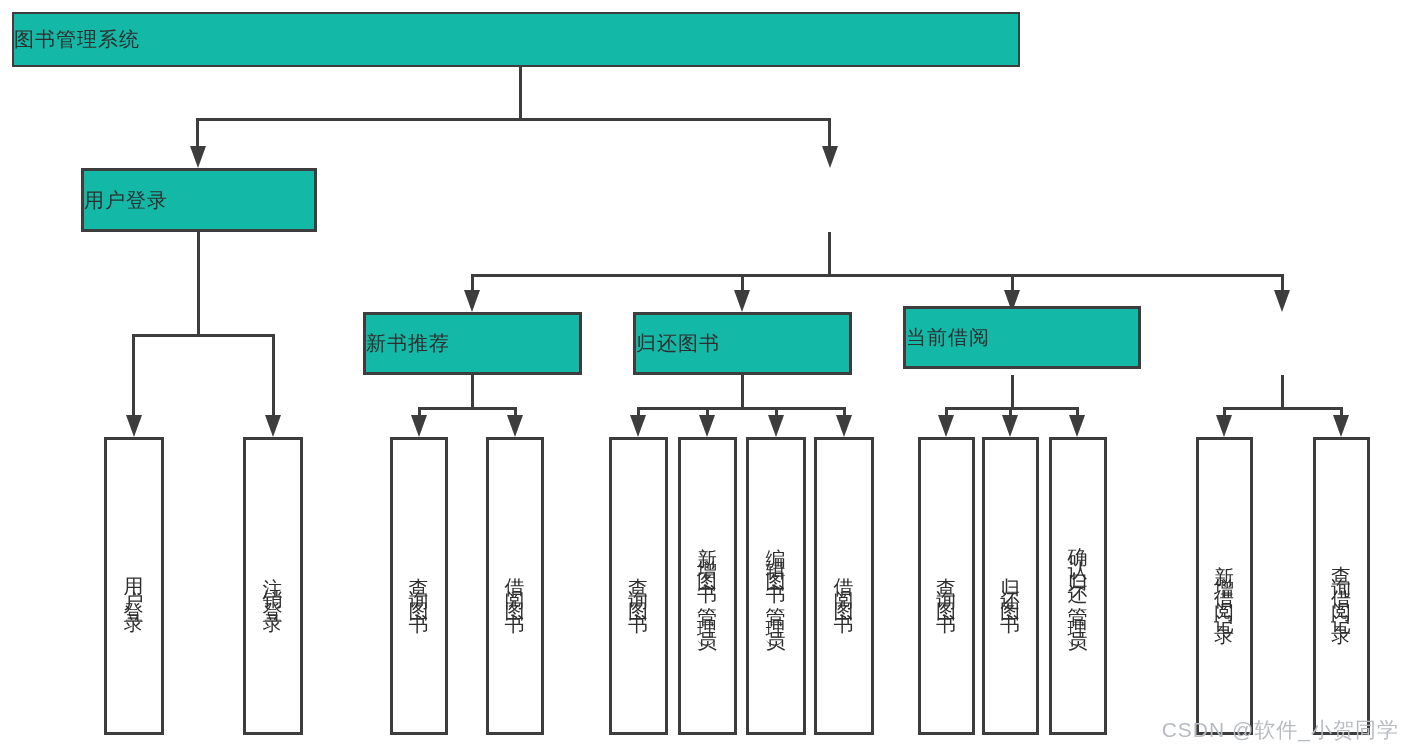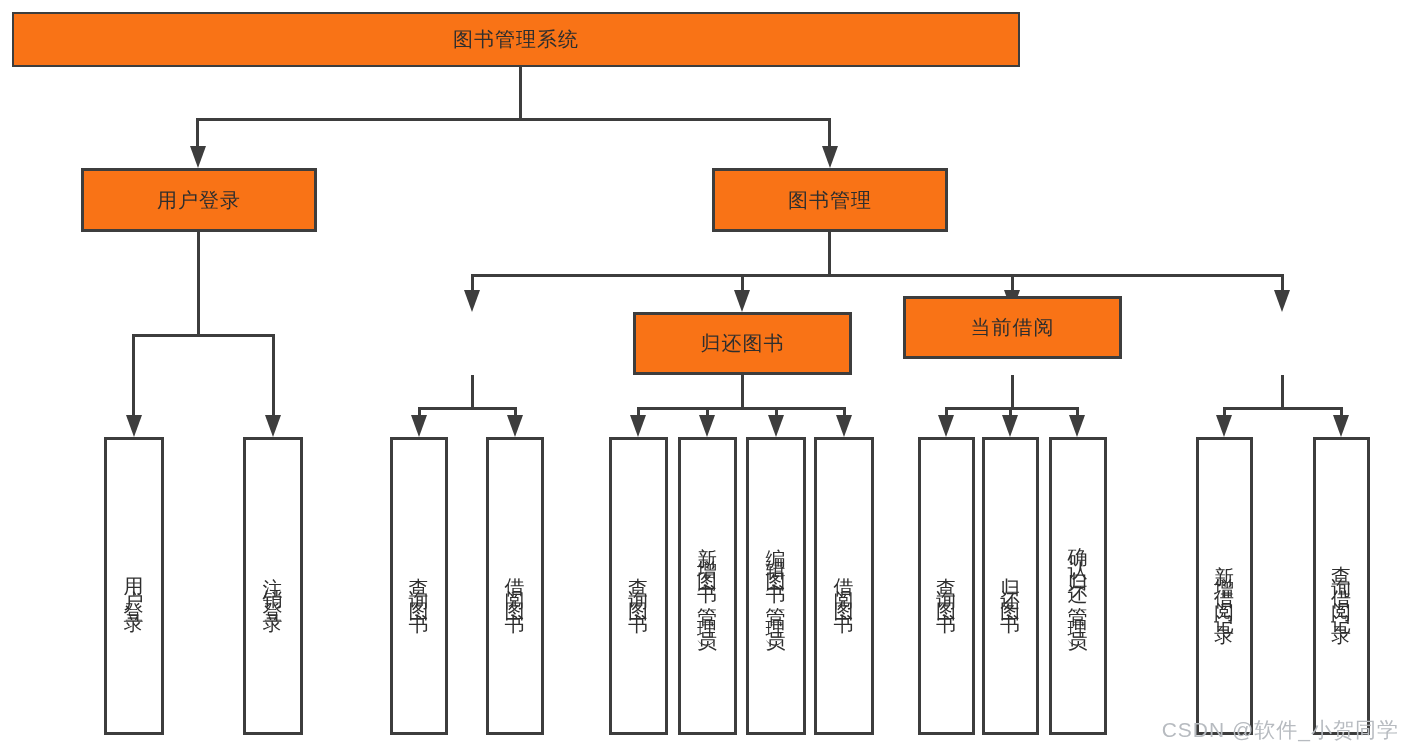--- a/index.html
+++ b/index.html
@@ -14,22 +14,22 @@
   }
   .canvas{
     position:relative;
     width:1405px;height:747px;
     background:var(--bg);
     overflow:hidden;
   }
   .node{
     position:absolute;
     border:3px solid var(--line);
-    background:#f97316;
-    display:flex;align-items:center;justify-content:center;
+    background:#14b8a6;
+    display:flex;align-items:center;justify-content:flex-start;
     font-size:20px;color:var(--text);
     letter-spacing:1px;
     z-index:2;
   }
   .node.root{border-width:2px;font-size:20px;}
   .vnode{
     position:absolute;
     border:3px solid var(--line);
     background:#fff;
     display:flex;align-items:center;justify-content:center;
@@ -65,28 +65,28 @@
 
 <div class="canvas">
 
   <div class="node root" style="left:12px;top:12px;width:1008px;height:55px">
     <span>图书管理系统</span>
   </div>
 
   <div class="node" style="left:81px;top:168px;width:236px;height:64px">
     <span>用户登录</span>
   </div>
-  <div class="node" style="left:712px;top:168px;width:236px;height:64px">
-    <span>图书管理</span>
+
+  <div class="node" style="left:363px;top:312px;width:219px;height:63px">
+    <span>新书推荐</span>
   </div>
-
   <div class="node" style="left:633px;top:312px;width:219px;height:63px">
     <span>归还图书</span>
   </div>
-  <div class="node" style="left:903px;top:296px;width:219px;height:63px">
+  <div class="node" style="left:903px;top:306px;width:238px;height:63px">
     <span>当前借阅</span>
   </div>
 
   <div class="vnode" style="left:104px;top:437px;width:60px;height:298px">
     <span>用户登录</span>
   </div>
   <div class="vnode" style="left:243px;top:437px;width:60px;height:298px">
     <span>注销登录</span>
   </div>
 

